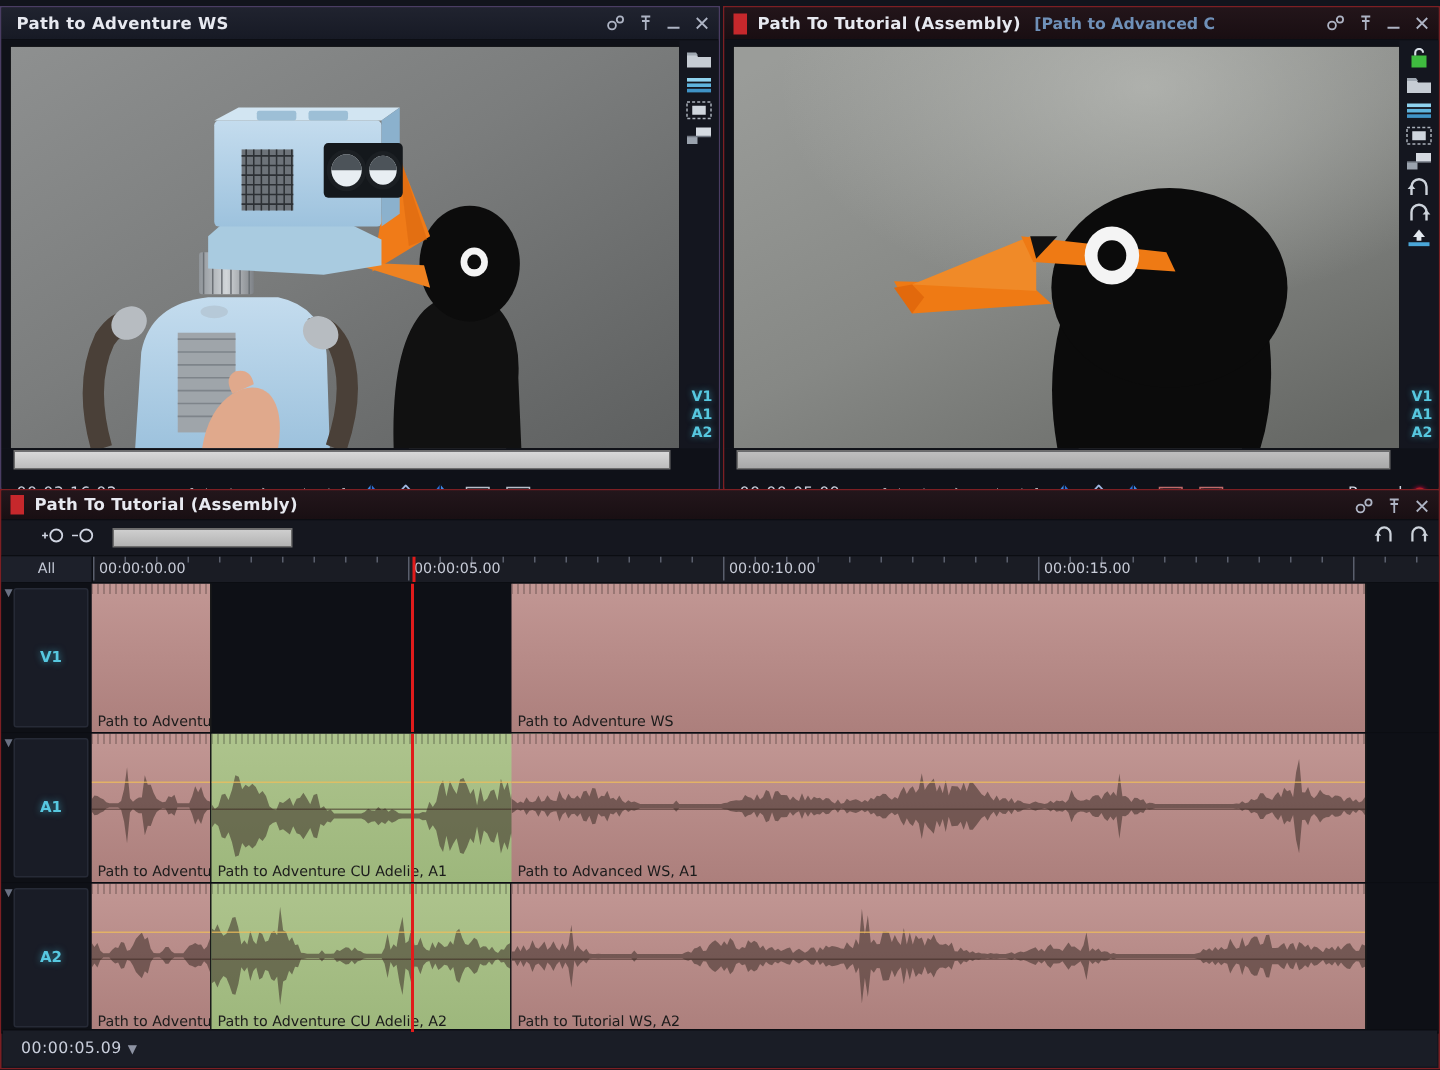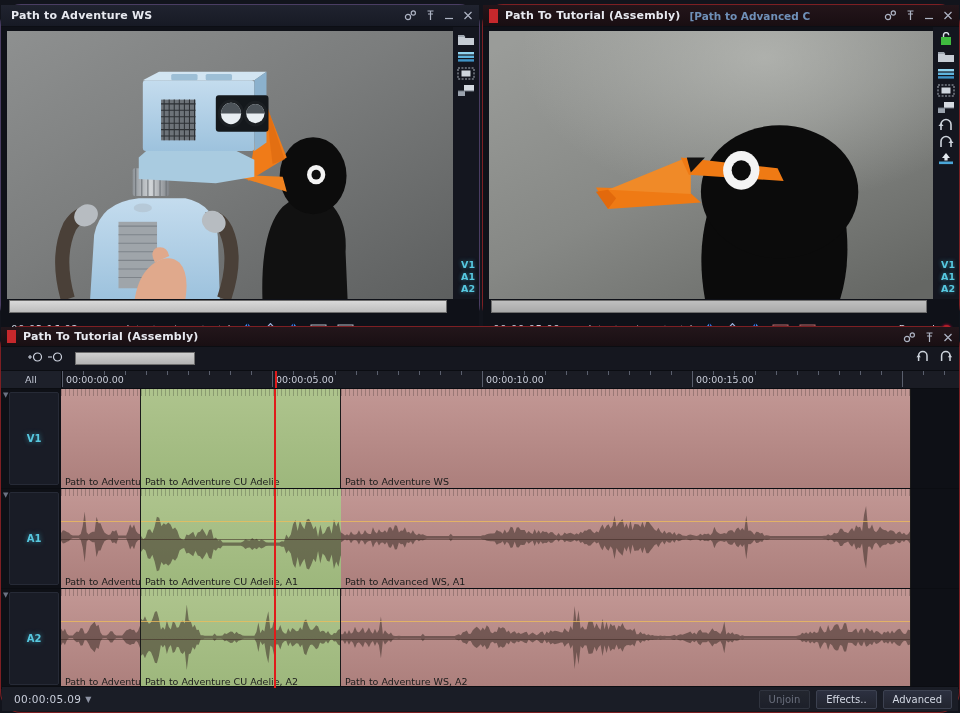--- a/index.html
+++ b/index.html
@@ -2,21 +2,21 @@
 <html><head>
 <meta charset="utf-8">
 <style>
   html,body{margin:0;padding:0;background:#0d0f16;}
   body{width:960px;height:713px;overflow:hidden;
        font-family:"DejaVu Sans","Liberation Sans",sans-serif;
        -webkit-font-smoothing:antialiased;}
   .app{position:relative;width:960px;height:713px;background:#12141c;}
 
   
-  .panel{position:absolute;box-sizing:border-box;border-radius:21px;}
+  .panel{position:absolute;box-sizing:border-box;}
   .pl{left:0;top:4px;width:480px;height:322px;border:1px solid #4a3d63;background:#161821;}
   .pr{left:482px;top:4px;width:478px;height:322px;border:1px solid #7d1f23;background:#161821;}
   .ptl{left:0;top:326px;width:960px;height:387px;border:1px solid #7d1f23;border-top:1px solid #7d1f23;background:#15171f;}
 
   .titlebar{position:relative;height:21px;background:linear-gradient(#20232f,#171a25);
             border-bottom:1px solid #0c0e14;display:flex;align-items:center;}
   .titlebar.rec{background:linear-gradient(#23151a,#190e12);}
   .ttl{font-size:11px;font-weight:bold;color:#e7e9f0;letter-spacing:.2px;white-space:nowrap;}
   .tsub{font-size:10.5px;font-weight:bold;color:#6f90b8;margin-left:9px;white-space:nowrap;}
   .recflag{width:9px;height:14px;background:#c6282c;margin:0 7px 0 6px;flex:0 0 auto;}
@@ -614,24 +614,20 @@
             <span class="trkcaret">▼</span>
             <div class="theadbox">
               <span class="thlab">V1</span>
             </div>
           </div>
           <div class="tbody">
             <div class="clip red" style="left: 0px; width: 80px;">
               <div class="cliphatch"></div>
               <div class="cliplbl">Path to Adventure</div>
             </div>
-            <div class="clip grn" style="left: 80px; width: 200px;">
-              <div class="cliphatch"></div>
-              <div class="cliplbl">Path to Adventure CU Adelie</div>
-            </div>
             <div class="clip red" style="left: 280px; width: 570px;">
               <div class="cliphatch"></div>
               <div class="cliplbl">Path to Adventure WS</div>
             </div>
             <div class="playhead" style="left: 213px;"></div>
           </div>
         </div>
         <div class="track" style="height: 99px;">
           <div class="thead">
             <span class="trkcaret">▼</span>
@@ -696,30 +692,25 @@
               <div class="dbline" style="top:32%"></div>
               <div class="cliplbl">Path to Adventure CU Adelie, A2</div>
             </div>
             <div class="clip red" style="left: 280px; width: 570px;">
               <div class="cliphatch"></div>
               <svg class="wave" viewBox="0 0 570 97" preserveAspectRatio="none">
                 <path d="M0,45.39484356524277 L 2,45.439019064789875 L 4,41.81442600481995 L 6,45.32630973536784 L 8,41.172694986056364 L 10,44.89977770946781 L 12,43.215246050609935 L 14,37.87203009413839 L 16,42.5504172212351 L 18,43.53749316091184 L 20,41.36571831967301 L 22,38.655680909293515 L 24,44.22851591866532 L 26,42.17460982856336 L 28,38.58749488975599 L 30,42.814401975967655 L 32,44.90907635142706 L 34,39.941458751186225 L 36,44.17586071545395 L 38,40.69941048503952 L 40,27.609703308757606 L 42,45.62096021054686 L 44,41.313971240108 L 46,43.753259338705845 L 48,45.64430214083333 L 50,43.64414085857048 L 52,46.689680476946364 L 54,47.045 L 56,47.045 L 58,46.856192015735395 L 60,47.045 L 62,47.045 L 64,47.045 L 66,47.045 L 68,47.045 L 70,47.045 L 72,47.045 L 74,47.045 L 76,47.045 L 78,47.045 L 80,47.045 L 82,44.717 L 84,47.045 L 86,47.045 L 88,47.045 L 90,47.045 L 92,47.045 L 94,47.045 L 96,47.045 L 98,47.045 L 100,47.045 L 102,47.045 L 104,47.045 L 106,47.045 L 108,47.045 L 110,47.045 L 112,47.045 L 114,47.045 L 116,46.13415287461331 L 118,45.426093922326224 L 120,46.32186220904094 L 122,43.39736541489032 L 124,42.92573045500977 L 126,41.599762561223855 L 128,45.000039354977055 L 130,44.87053019346374 L 132,41.230465342363395 L 134,39.24609916285412 L 136,37.93382152646312 L 138,39.53506373585145 L 140,41.750778531603764 L 142,38.62481446888861 L 144,41.00702042744703 L 146,36.336253792014595 L 148,38.39750093476642 L 150,43.239356766969586 L 152,44.22321575009084 L 154,42.46971548798561 L 156,43.1137207315579 L 158,37.9143738971824 L 160,39.68398485859457 L 162,38.20714557734489 L 164,39.443041647658816 L 166,43.306771807542184 L 168,41.486571934364626 L 170,44.81587838809113 L 172,42.99742998756557 L 174,42.41507041450242 L 176,44.720337626183074 L 178,43.63690029333304 L 180,45.06739364155394 L 182,44.28930191558504 L 184,43.26480961807144 L 186,42.770972292038216 L 188,46.340103624362754 L 190,44.76048372487365 L 192,43.50373285056334 L 194,44.96842376109865 L 196,46.21610763616775 L 198,45.02911765544703 L 200,42.986432537609595 L 202,42.67401857879542 L 204,46.2813235310868 L 206,42.547413744254094 L 208,44.35831241496581 L 210,41.38293217040583 L 212,42.78234161652341 L 214,41.771931258285846 L 216,42.08618856702449 L 218,42.56464040525059 L 220,43.40877029527809 L 222,43.528687192696964 L 224,39.22607584425053 L 226,41.722709963631075 L 228,43.205802272885514 L 230,37.136128895590716 L 232,40.95685756330965 L 234,16.93817159045104 L 236,33.917919187289186 L 238,21.251594057274 L 240,39.79759685161475 L 242,37.435031487927304 L 244,40.53417093472054 L 246,40.38588294435672 L 248,32.18942973879605 L 250,32.14868432045243 L 252,32.527347205960076 L 254,39.24730053641532 L 256,34.405765909867654 L 258,38.62068784738416 L 260,41.02070492254237 L 262,29.781981595966627 L 264,40.69014631217249 L 266,32.79638158143852 L 268,40.727770677664076 L 270,34.5283733771423 L 272,37.138796090471544 L 274,36.118364785117215 L 276,41.51429304106262 L 278,36.45749760984536 L 280,37.78035760196389 L 282,34.13871975286526 L 284,38.790186464353596 L 286,40.710792884702904 L 288,40.84911039977781 L 290,40.30494926162825 L 292,41.76194393759397 L 294,39.43659877269448 L 296,45.26802793857899 L 298,45.425974201291815 L 300,42.75586409885339 L 302,45.13713861320063 L 304,44.46687179310082 L 306,46.281726155415946 L 308,45.22742782110175 L 310,46.51044454321618 L 312,46.0573467168135 L 314,46.746766472496525 L 316,46.74103976051423 L 318,47.045 L 320,46.495292276953094 L 322,46.961858068418934 L 324,46.818089747114136 L 326,47.045 L 328,47.045 L 330,47.045 L 332,46.52517010244408 L 334,45.87240178796273 L 336,47.045 L 338,46.02902799428928 L 340,45.33089994001932 L 342,45.854354300688215 L 344,45.19746701620924 L 346,44.2050241322272 L 348,43.46478740950974 L 350,42.57235564588023 L 352,45.056490575845174 L 354,43.53863507435071 L 356,45.46200385957221 L 358,42.197834033355946 L 360,40.644881308959626 L 362,43.532439778224614 L 364,43.62794509232502 L 366,43.6994946840583 L 368,45.01422968225869 L 370,42.3177877206441 L 372,39.35216408676576 L 374,42.171158431085246 L 376,42.10774082679396 L 378,43.54546151767304 L 380,45.0259380689508 L 382,41.225279797563466 L 384,32.53941187788733 L 386,45.492989323079684 L 388,43.288061669034164 L 390,44.96829925672719 L 392,43.333831281542984 L 394,45.69768944146272 L 396,45.17566340249629 L 398,45.523937173334275 L 400,47.045 L 402,46.44675887075875 L 404,47.045 L 406,47.045 L 408,47.045 L 410,47.045 L 412,47.045 L 414,47.045 L 416,47.045 L 418,47.045 L 420,47.045 L 422,47.045 L 424,47.045 L 426,47.045 L 428,47.045 L 430,47.045 L 432,47.045 L 434,47.045 L 436,47.045 L 438,47.045 L 440,47.045 L 442,47.045 L 444,47.045 L 446,47.045 L 448,47.045 L 450,47.045 L 452,47.045 L 454,47.045 L 456,47.045 L 458,46.58607081775527 L 460,46.12648975289342 L 462,43.796164220924226 L 464,44.78704623041039 L 466,43.2848746309733 L 468,45.03845749003618 L 470,42.45231580122484 L 472,44.50915950554787 L 474,42.476951476053884 L 476,44.08336884392145 L 478,43.41243955272003 L 480,36.84154945894902 L 482,40.66075724424607 L 484,43.588334160228385 L 486,42.89079664345161 L 488,35.94260451874479 L 490,42.130935856136084 L 492,40.758770134114094 L 494,36.92349288048028 L 496,35.341006084246985 L 498,35.571907422587486 L 500,40.84376292704669 L 502,40.18285825761981 L 504,34.36162824445355 L 506,34.282995139628596 L 508,43.03545163780812 L 510,43.10945220982404 L 512,42.99226181419607 L 514,40.995370070148084 L 516,39.69093808558001 L 518,44.25968330857009 L 520,40.540719720172376 L 522,39.79779015925839 L 524,44.68471584402082 L 526,39.02587292834555 L 528,40.189903643634864 L 530,42.464025018577246 L 532,40.68704471868438 L 534,44.32933951342471 L 536,42.022779929849634 L 538,42.53050462243384 L 540,44.21818111608163 L 542,45.863824416637954 L 544,42.767609761075356 L 546,43.91240406090211 L 548,42.19539196061482 L 550,44.789363324874664 L 552,41.571801930334246 L 554,44.207743596001336 L 556,41.96763183995651 L 558,40.2840866609251 L 560,39.82789034964671 L 562,43.07371524144136 L 564,45.13279223452129 L 566,44.91620763082182 L 568,40.536250640973066 L 570,41.439469085226705 L 570,55.560530914773295 L 568,56.463749359026934 L 566,52.08379236917818 L 564,51.86720776547871 L 562,53.92628475855864 L 560,57.17210965035329 L 558,56.7159133390749 L 556,55.03236816004349 L 554,52.792256403998664 L 552,55.428198069665754 L 550,52.210636675125336 L 548,54.80460803938518 L 546,53.08759593909789 L 544,54.232390238924644 L 542,51.136175583362046 L 540,52.78181888391837 L 538,54.46949537756616 L 536,54.977220070150366 L 534,52.67066048657529 L 532,56.31295528131562 L 530,54.535974981422754 L 528,56.810096356365136 L 526,57.97412707165445 L 524,52.31528415597918 L 522,57.20220984074161 L 520,56.459280279827624 L 518,52.74031669142991 L 516,57.30906191441999 L 514,56.004629929851916 L 512,54.00773818580393 L 510,53.89054779017596 L 508,53.96454836219188 L 506,62.717004860371404 L 504,62.63837175554645 L 502,56.81714174238019 L 500,56.15623707295331 L 498,61.428092577412514 L 496,61.658993915753015 L 494,60.07650711951972 L 492,56.241229865885906 L 490,54.869064143863916 L 488,61.05739548125521 L 486,54.10920335654839 L 484,53.411665839771615 L 482,56.33924275575393 L 480,60.15845054105098 L 478,53.58756044727997 L 476,52.91663115607855 L 474,54.523048523946116 L 472,52.49084049445213 L 470,54.54768419877516 L 468,51.96154250996382 L 466,53.7151253690267 L 464,52.21295376958961 L 462,53.203835779075774 L 460,50.87351024710658 L 458,50.41392918224473 L 456,49.955 L 454,49.955 L 452,49.955 L 450,49.955 L 448,49.955 L 446,49.955 L 444,49.955 L 442,49.955 L 440,49.955 L 438,49.955 L 436,49.955 L 434,49.955 L 432,49.955 L 430,49.955 L 428,49.955 L 426,49.955 L 424,49.955 L 422,49.955 L 420,49.955 L 418,49.955 L 416,49.955 L 414,49.955 L 412,49.955 L 410,49.955 L 408,49.955 L 406,49.955 L 404,49.955 L 402,50.55324112924125 L 400,49.955 L 398,51.476062826665725 L 396,51.82433659750371 L 394,51.30231055853728 L 392,53.666168718457016 L 390,52.03170074327281 L 388,53.711938330965836 L 386,51.507010676920316 L 384,64.46058812211267 L 382,55.774720202436534 L 380,51.9740619310492 L 378,53.45453848232696 L 376,54.89225917320604 L 374,54.828841568914754 L 372,57.64783591323424 L 370,54.6822122793559 L 368,51.98577031774131 L 366,53.3005053159417 L 364,53.37205490767498 L 362,53.467560221775386 L 360,56.355118691040374 L 358,54.802165966644054 L 356,51.53799614042779 L 354,53.46136492564929 L 352,51.943509424154826 L 350,54.42764435411977 L 348,53.53521259049026 L 346,52.7949758677728 L 344,51.80253298379076 L 342,51.145645699311785 L 340,51.66910005998068 L 338,50.97097200571072 L 336,49.955 L 334,51.12759821203727 L 332,50.47482989755592 L 330,49.955 L 328,49.955 L 326,49.955 L 324,50.181910252885864 L 322,50.038141931581066 L 320,50.504707723046906 L 318,49.955 L 316,50.25896023948577 L 314,50.253233527503475 L 312,50.9426532831865 L 310,50.48955545678382 L 308,51.77257217889825 L 306,50.718273844584054 L 304,52.53312820689918 L 302,51.86286138679937 L 300,54.24413590114661 L 298,51.574025798708185 L 296,51.73197206142101 L 294,57.56340122730552 L 292,55.23805606240603 L 290,56.69505073837175 L 288,56.15088960022219 L 286,56.289207115297096 L 284,58.209813535646404 L 282,62.86128024713474 L 280,59.21964239803611 L 278,60.54250239015464 L 276,55.48570695893738 L 274,60.881635214882785 L 272,59.861203909528456 L 270,62.4716266228577 L 268,56.272229322335924 L 266,64.20361841856149 L 264,56.30985368782751 L 262,67.21801840403337 L 260,55.97929507745763 L 258,58.37931215261584 L 256,62.594234090132346 L 254,57.75269946358468 L 252,64.47265279403993 L 250,64.85131567954757 L 248,64.81057026120395 L 246,56.61411705564328 L 244,56.46582906527946 L 242,59.564968512072696 L 240,57.20240314838525 L 238,75.748405942726 L 236,63.082080812710814 L 234,80.06182840954895 L 232,56.04314243669035 L 230,59.863871104409284 L 228,53.794197727114486 L 226,55.277290036368925 L 224,57.77392415574947 L 222,53.471312807303036 L 220,53.59122970472191 L 218,54.43535959474941 L 216,54.91381143297551 L 214,55.228068741714154 L 212,54.21765838347659 L 210,55.61706782959417 L 208,52.64168758503419 L 206,54.452586255745906 L 204,50.7186764689132 L 202,54.32598142120458 L 200,54.013567462390405 L 198,51.97088234455297 L 196,50.78389236383225 L 194,52.03157623890135 L 192,53.49626714943666 L 190,52.23951627512635 L 188,50.659896375637246 L 186,54.229027707961784 L 184,53.73519038192856 L 182,52.71069808441496 L 180,51.93260635844606 L 178,53.36309970666696 L 176,52.279662373816926 L 174,54.58492958549758 L 172,54.00257001243443 L 170,52.18412161190887 L 168,55.513428065635374 L 166,53.693228192457816 L 164,57.556958352341184 L 162,58.79285442265511 L 160,57.31601514140543 L 158,59.0856261028176 L 156,53.8862792684421 L 154,54.53028451201439 L 152,52.77678424990916 L 150,53.760643233030414 L 148,58.60249906523358 L 146,60.663746207985405 L 144,55.99297957255297 L 142,58.37518553111139 L 140,55.249221468396236 L 138,57.46493626414855 L 136,59.06617847353688 L 134,57.75390083714588 L 132,55.769534657636605 L 130,52.12946980653626 L 128,51.999960645022945 L 126,55.400237438776145 L 124,54.07426954499023 L 122,53.60263458510968 L 120,50.67813779095906 L 118,51.573906077673776 L 116,50.86584712538669 L 114,49.955 L 112,49.955 L 110,49.955 L 108,49.955 L 106,49.955 L 104,49.955 L 102,49.955 L 100,49.955 L 98,49.955 L 96,49.955 L 94,49.955 L 92,49.955 L 90,49.955 L 88,49.955 L 86,49.955 L 84,49.955 L 82,52.283 L 80,49.955 L 78,49.955 L 76,49.955 L 74,49.955 L 72,49.955 L 70,49.955 L 68,49.955 L 66,49.955 L 64,49.955 L 62,49.955 L 60,49.955 L 58,50.143807984264605 L 56,49.955 L 54,49.955 L 52,50.310319523053636 L 50,53.35585914142952 L 48,51.35569785916667 L 46,53.246740661294155 L 44,55.686028759892 L 42,51.37903978945314 L 40,69.3902966912424 L 38,56.30058951496048 L 36,52.82413928454605 L 34,57.058541248813775 L 32,52.09092364857294 L 30,54.185598024032345 L 28,58.41250511024401 L 26,54.82539017143664 L 24,52.77148408133468 L 22,58.344319090706485 L 20,55.63428168032699 L 18,53.46250683908816 L 16,54.4495827787649 L 14,59.12796990586161 L 12,53.784753949390065 L 10,52.10022229053219 L 8,55.827305013943636 L 6,51.67369026463216 L 4,55.18557399518005 L 2,51.560980935210125 L 0,51.60515643475723 Z" fill="rgba(60,45,40,.55)"></path>
               </svg>
               <div class="zeroline" style="top:50%"></div>
               <div class="dbline" style="top:32%"></div>
-              <div class="cliplbl">Path to Adventure WS, A2</div>
+              <div class="cliplbl">Path to Tutorial WS, A2</div>
             </div>
             <div class="playhead" style="left: 213px;"></div>
           </div>
         </div>
       </div>
 
     <div class="statusbar">
       <span class="tc">00:00:05.09</span>
       <span class="tcaret">▼</span>
-      <span class="sbtns" id="sbtns">
-          <span class="sbtn dis">Unjoin</span>
-          <span class="sbtn">Effects..</span>
-          <span class="sbtn">Advanced</span>
-        </span>
     </div>
   </div>
 </div>
 
 </body></html>

